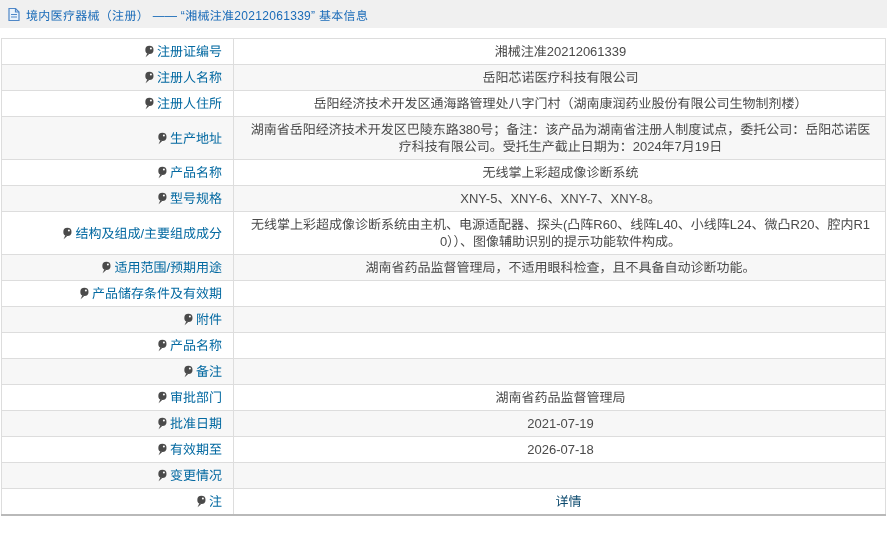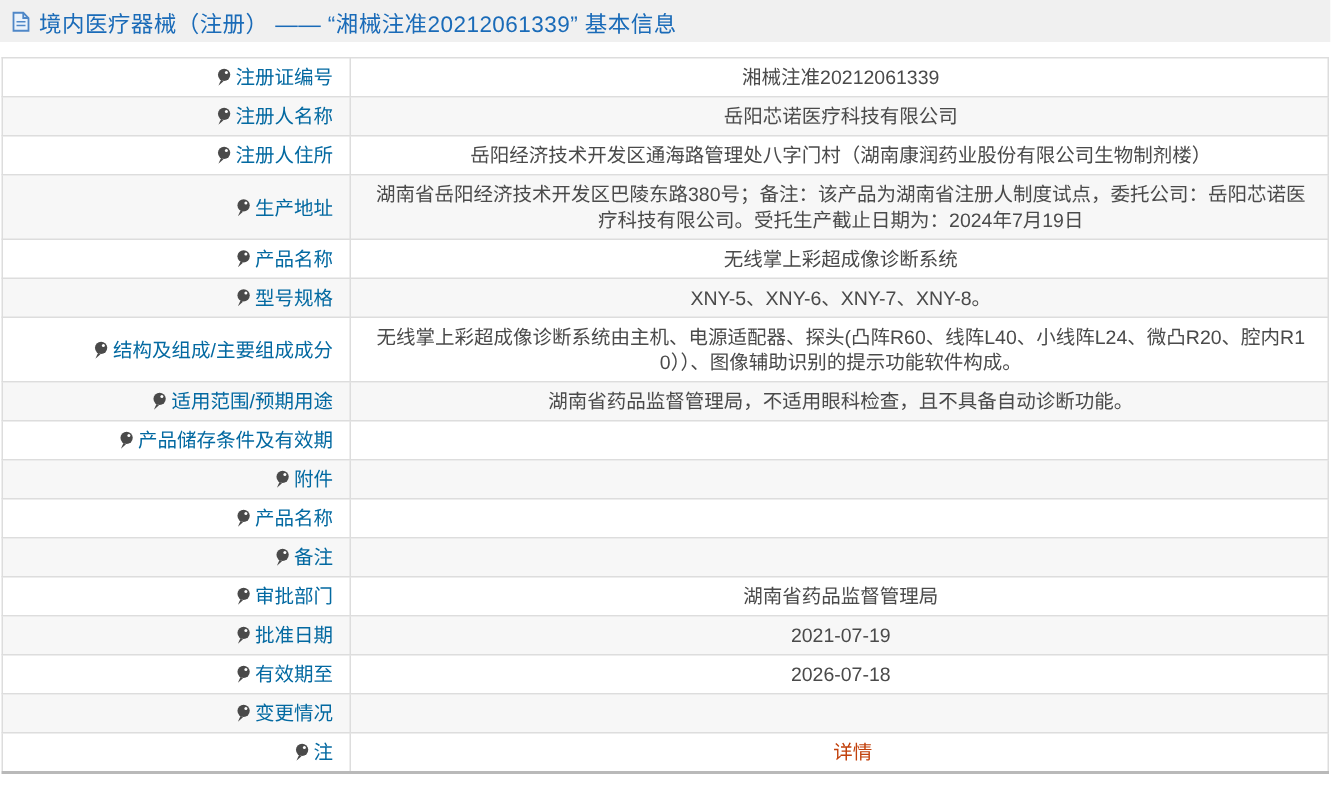--- a/index.html
+++ b/index.html
@@ -13,21 +13,21 @@
   .header-bar {
     width: 887px;
     height: 28px;
     background: #f0f0f0;
     display: flex;
     align-items: center;
     padding-left: 7px;
   }
   .doc-icon { display: inline-flex; margin-right: 5px; margin-top: 1px; }
   .header-title {
-    font-size: 15px;
+    font-size: 12px;
     color: #1a6bb8;
     letter-spacing: 0.3px;
   }
   .info-table {
     width: 885px;
     margin: 10px 1px 0 1px;
     border-collapse: collapse;
     table-layout: fixed;
   }
   .info-table td {
@@ -48,21 +48,21 @@
     color: #0369a1;
     padding-right: 11px;
   }
   td.value-cell {
     text-align: center;
     color: #4a4a4a;
     padding-left: 12px;
   }
   .note-icon { display: inline-flex; vertical-align: -2px; margin-right: 2px; }
   a.detail-link {
-    color: #c2410c;
+    color: #0c4a6e;
     text-decoration: none;
     cursor: pointer;
     margin-left: 16px;
   }
 </style>
 </head>
 <body>
 
 <div class="page">
 

